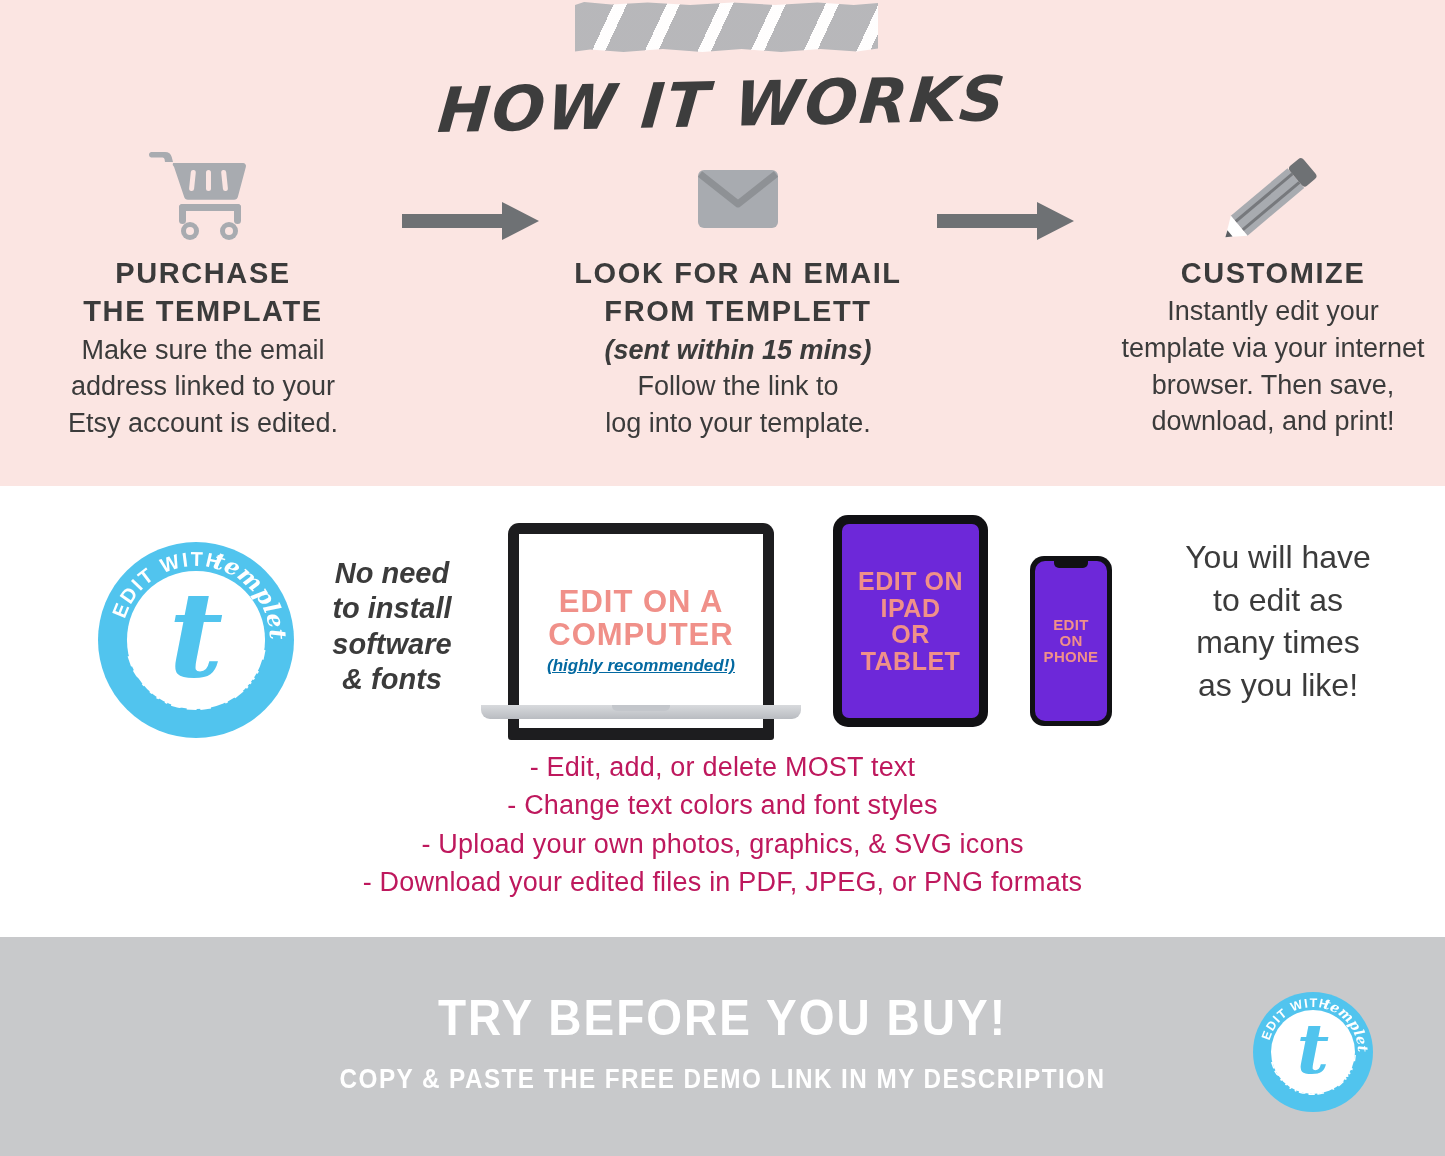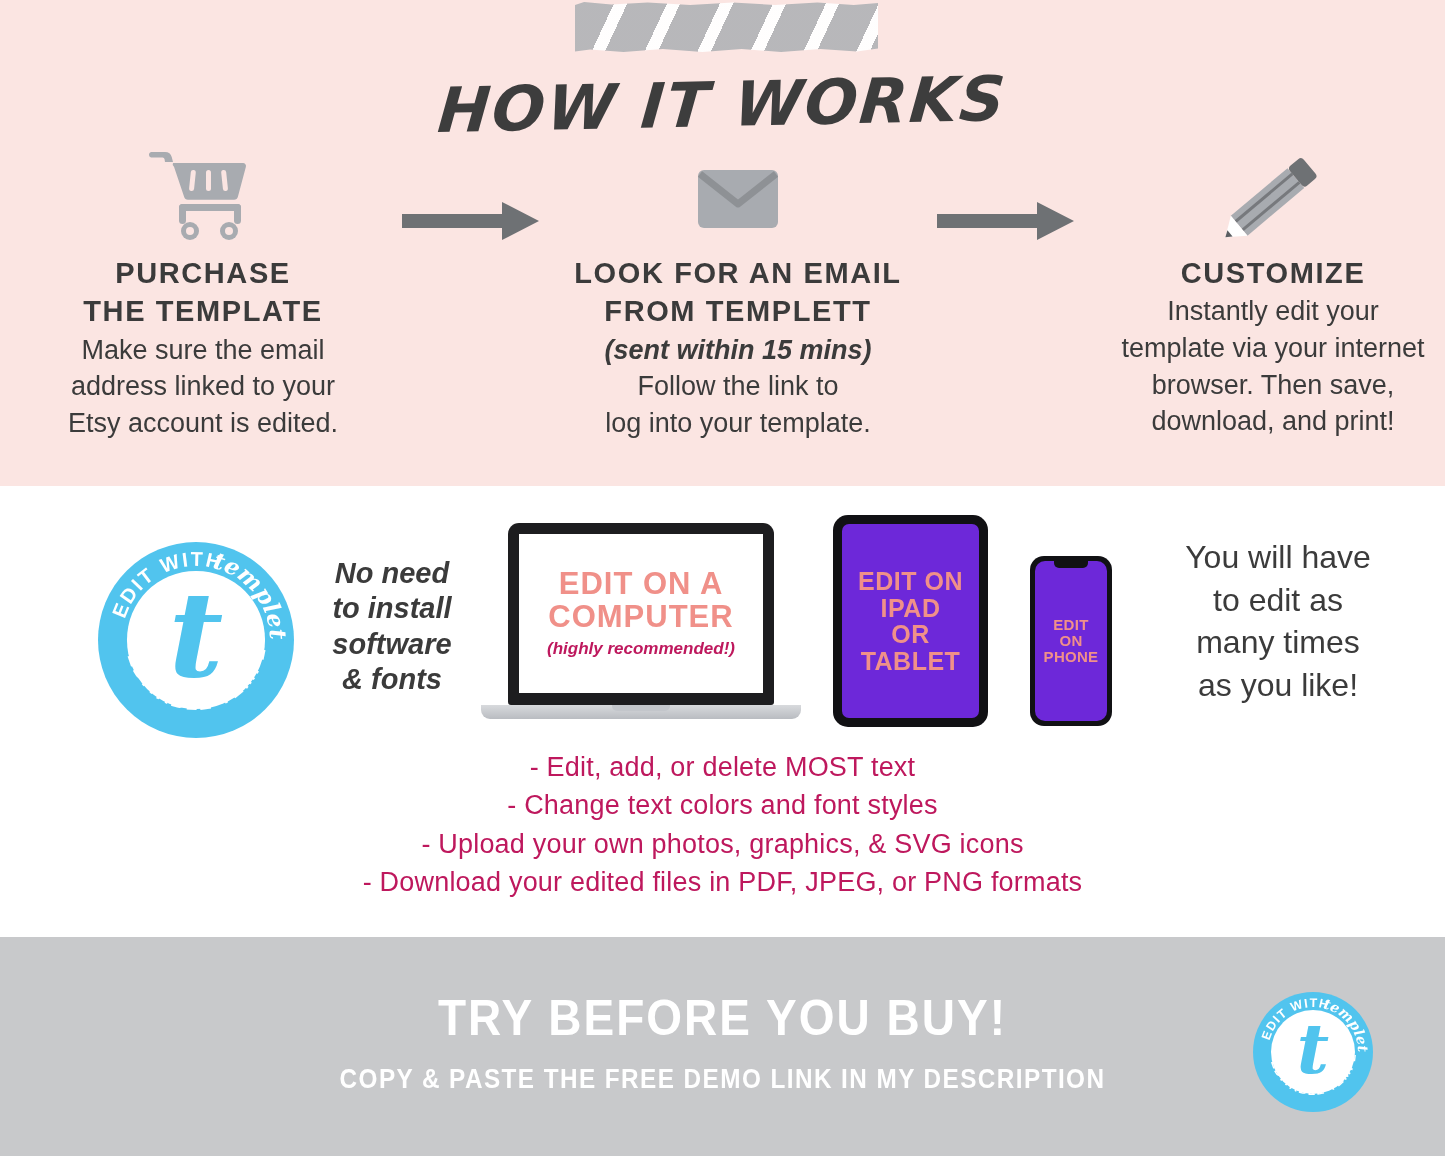--- a/index.html
+++ b/index.html
@@ -134,42 +134,42 @@
     text-align: center;
   }
 
   
   .laptop {
     position: absolute; left: 481px; top: 523px;
     width: 320px; height: 205px;
   }
   .laptop-lid {
     position: absolute; left: 27px; top: 0;
-    width: 266px; height: 182px;
+    width: 266px; height: 217px;
     background: #1d1d1f;
     border-radius: 11px 11px 3px 3px;
     padding: 11px 11px 12px 11px;
   }
   .laptop-screen {
     width: 100%; height: 100%;
     background: #ffffff;
     display: flex; flex-direction: column;
     align-items: center; justify-content: center;
   }
   .scr-big {
     color: #F09089;
     font-weight: bold;
     letter-spacing: 1px;
     line-height: 1.06;
     text-align: center;
   }
   .laptop .scr-big { font-size: 31px; }
   .laptop .scr-sub {
     font-size: 17px; font-style: italic; font-weight: bold;
-    color: #be185d; margin-top: 5px;
+    color: #0369a1; margin-top: 5px; text-decoration: underline;
   }
   .laptop-base {
     position: absolute; left: 0; top: 182px;
     width: 320px; height: 14px;
     background: linear-gradient(#d8dadd, #b9bcc1);
     border-radius: 0 0 9px 9px;
   }
   .laptop-notch {
     position: absolute; left: 131px; top: 182px;
     width: 58px; height: 6px;

